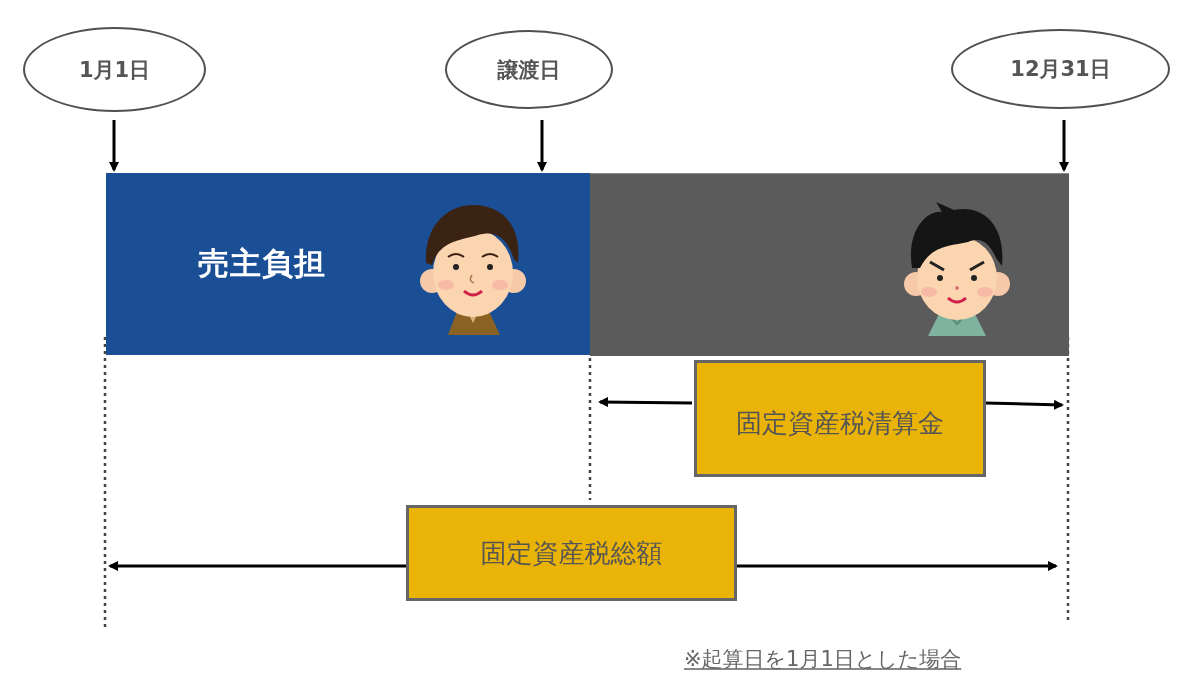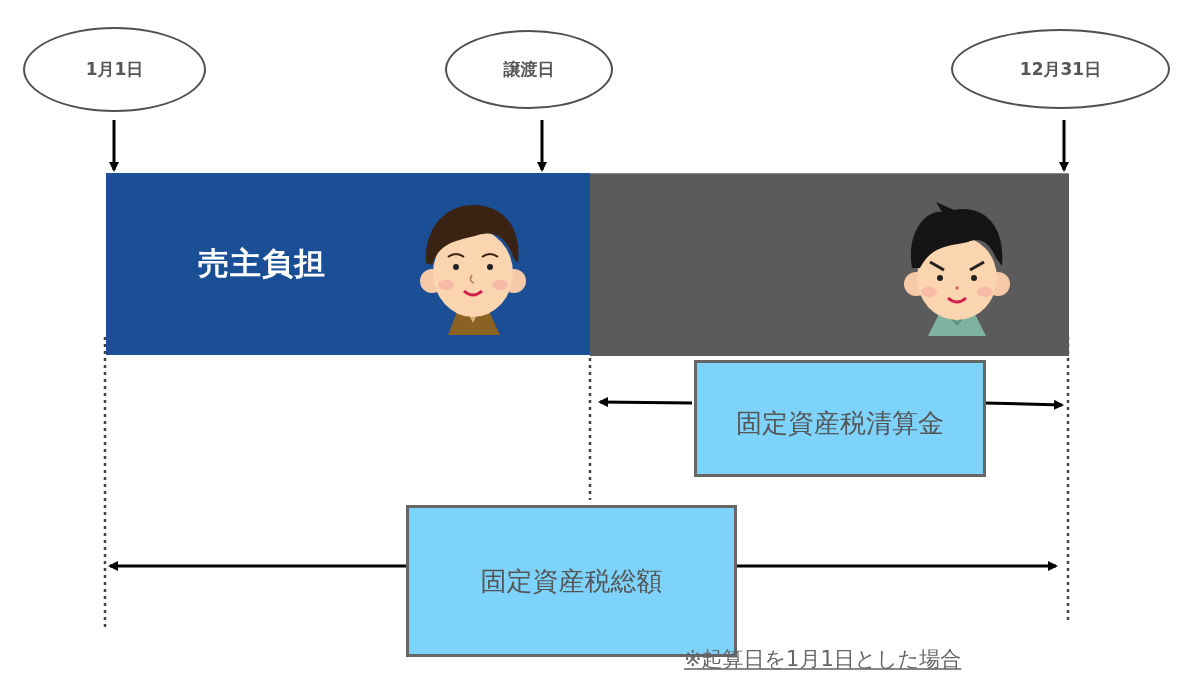--- a/index.html
+++ b/index.html
@@ -1,24 +1,24 @@
 <!DOCTYPE html>
 <html><head>
 <meta charset="utf-8">
 <style>
   html, body { margin: 0; padding: 0; background: #ffffff; }
   body { width: 1200px; height: 695px; position: relative; overflow: hidden;
          font-family: "DejaVu Sans", "Liberation Sans", sans-serif; }
   .abs { position: absolute; }
   .ellipse { position: absolute; border: 2.5px solid #505050; border-radius: 50%;
              background: #fff; display: flex; align-items: center; justify-content: center;
-             box-sizing: border-box; color: #555; font-weight: bold; font-size: 17px; }
+             box-sizing: border-box; color: #555; font-weight: bold; font-size: 21px; }
   .bar { position: absolute; top: 173px; height: 182px; display: flex; align-items: center; }
   .bar-label { color: #fff; font-weight: bold; font-size: 31px; letter-spacing: 1px; }
-  .box { position: absolute; border: 3px solid #666; background: #7dd3fc; box-sizing: border-box;
+  .box { position: absolute; border: 3px solid #666; background: #eab308; box-sizing: border-box;
          display: flex; align-items: center; justify-content: center; color: #555; font-size: 26px; }
   .note { position: absolute; left: 684px; top: 645px; font-size: 21px; color: #666;
           text-decoration: underline; text-decoration-color: #888; }
   svg.overlay { position: absolute; left: 0; top: 0; }
 </style>
 </head>
 <body>
 
 <svg class="overlay" width="1200" height="695">
   <defs>
@@ -87,17 +87,17 @@
     <circle cx="55" cy="86" r="1.8" fill="#d86070"></circle>
     <path d="M46,96 Q55,104 64,96" stroke="#d0204a" stroke-width="3" fill="none"></path>
     <ellipse cx="27" cy="90" rx="8" ry="5" fill="#f4a9a0" opacity="0.6"></ellipse>
     <ellipse cx="83" cy="90" rx="8" ry="5" fill="#f4a9a0" opacity="0.6"></ellipse>
   </svg>
 </div>
 
 <div class="box" style="left:694px; top:360px; width:292px; height:117px; padding-top:10px;">
   <span>固定資産税清算金</span>
 </div>
-<div class="box" style="left:406px; top:505px; width:331px; height:152px;">
+<div class="box" style="left:406px; top:505px; width:331px; height:96px;">
   <span>固定資産税総額</span>
 </div>
 
 <div class="note">※起算日を1月1日とした場合</div>
 
 </body></html>

